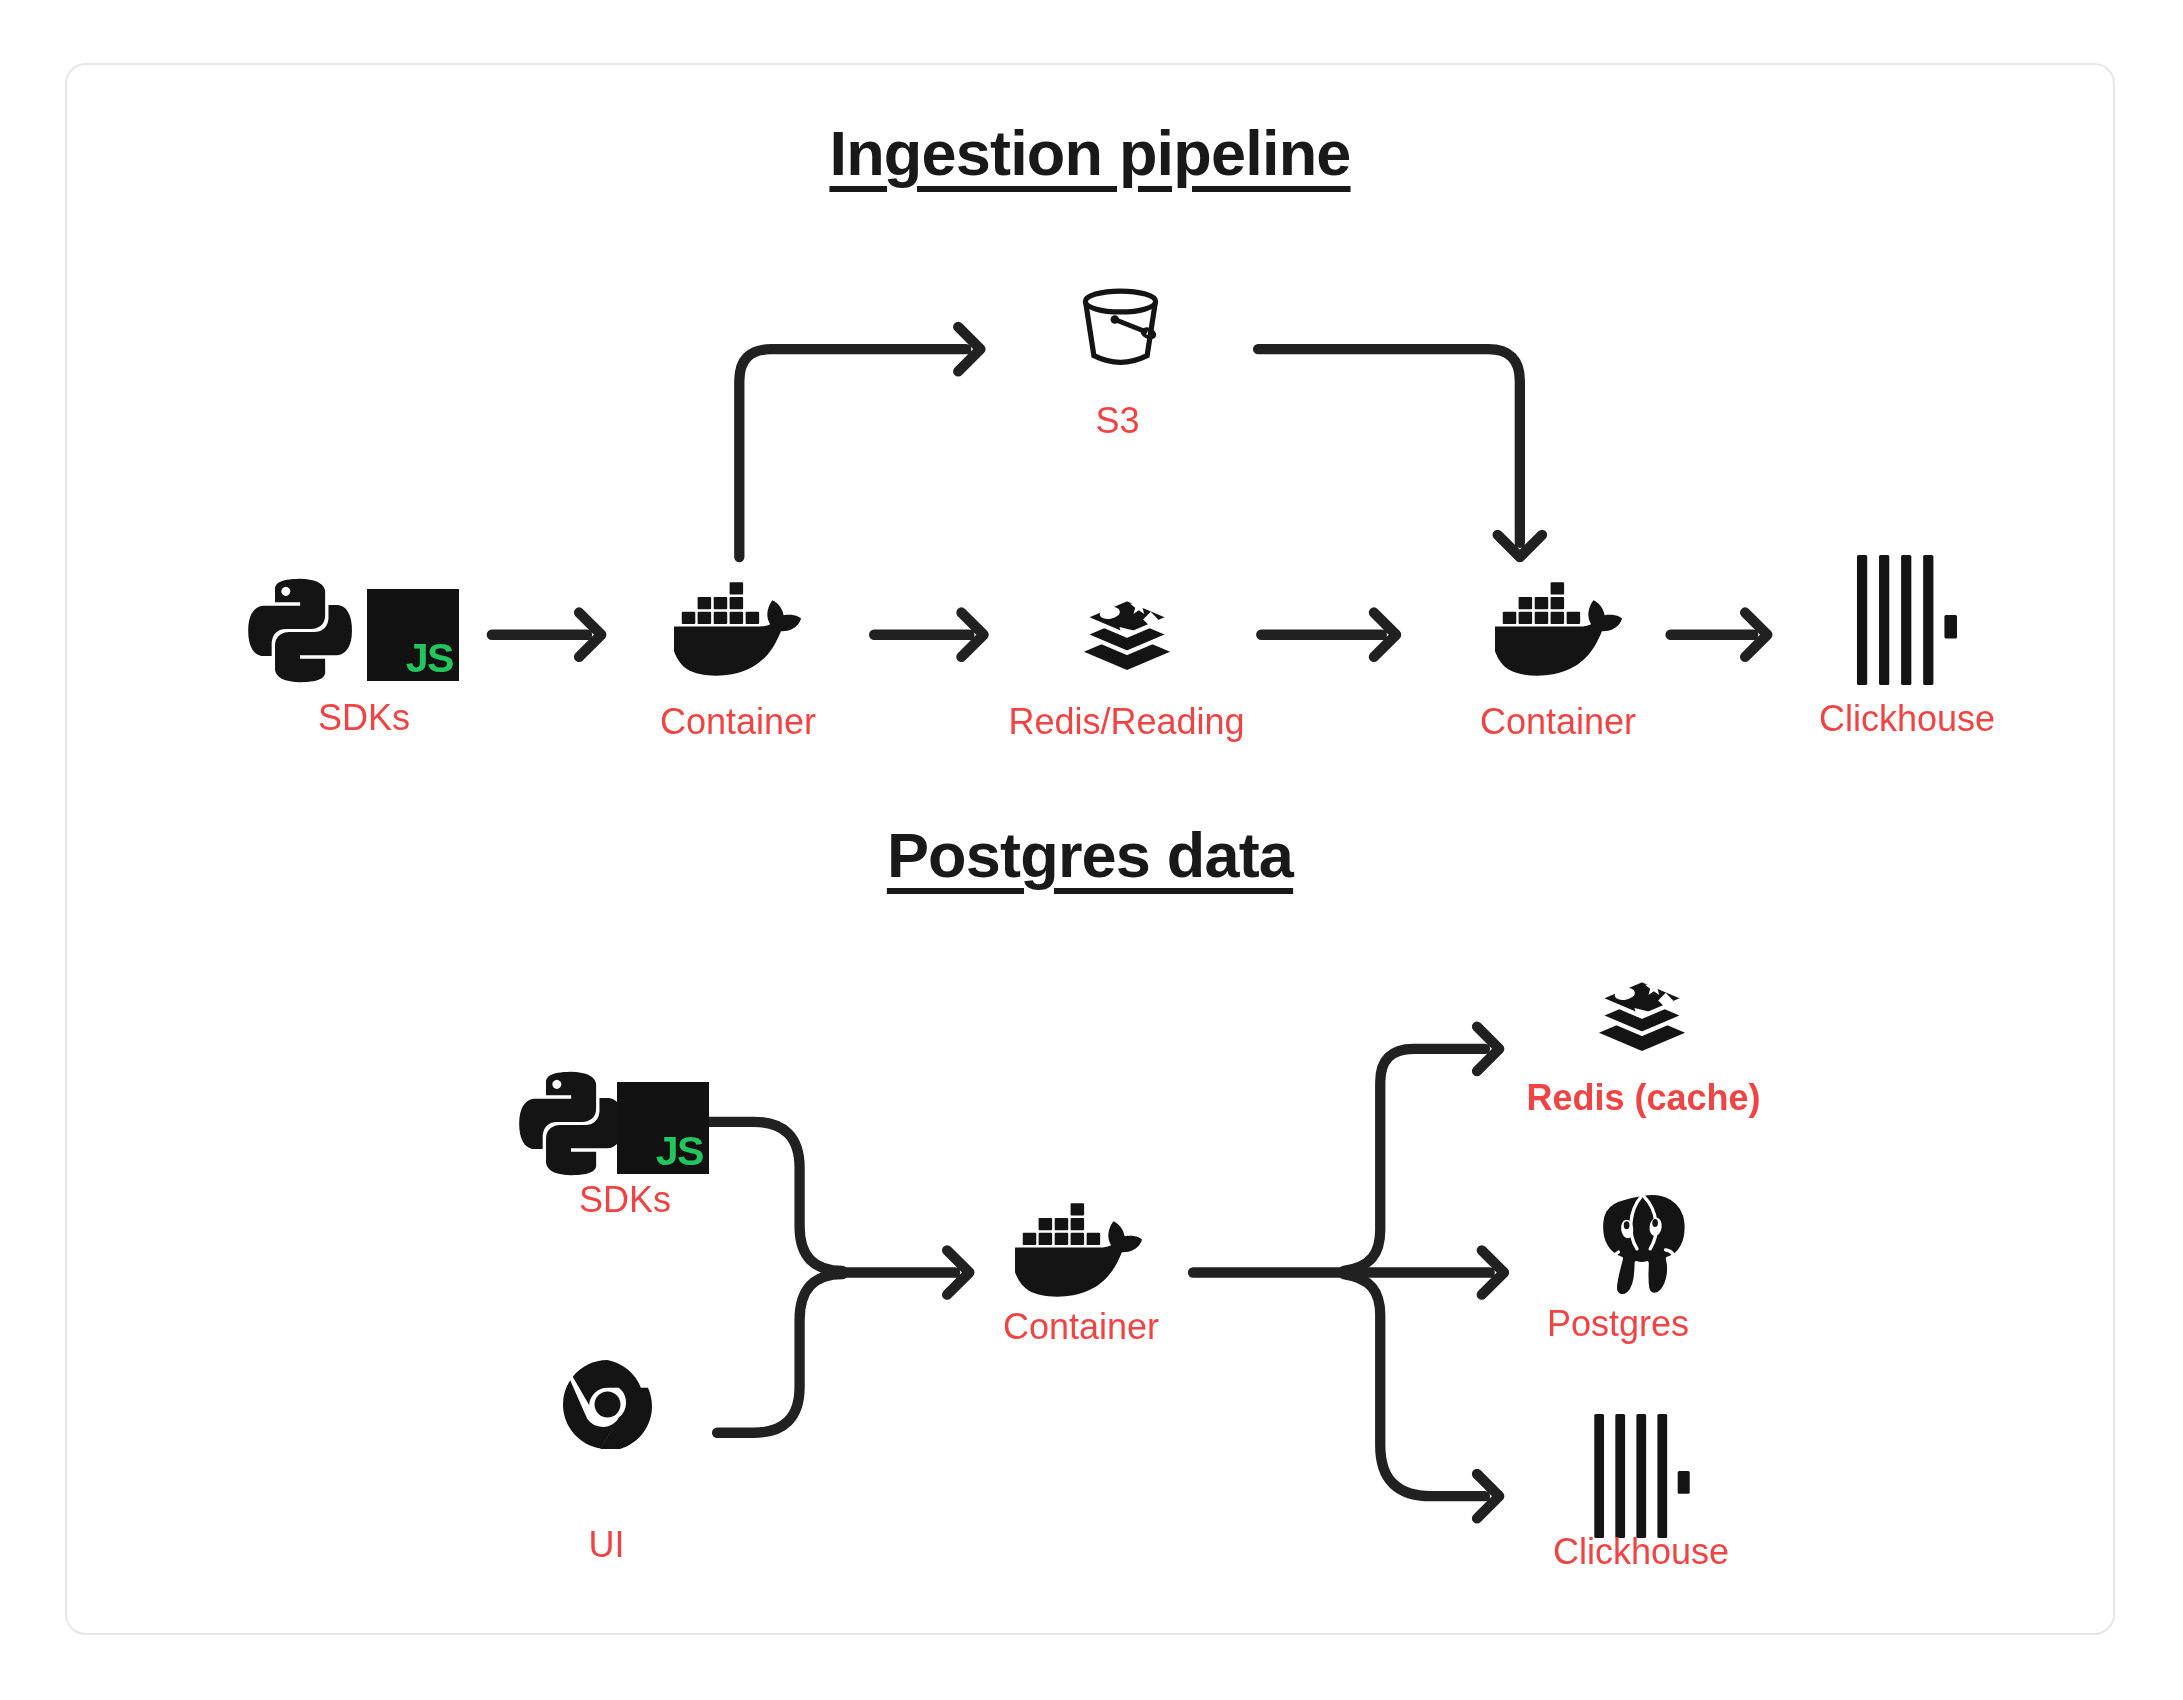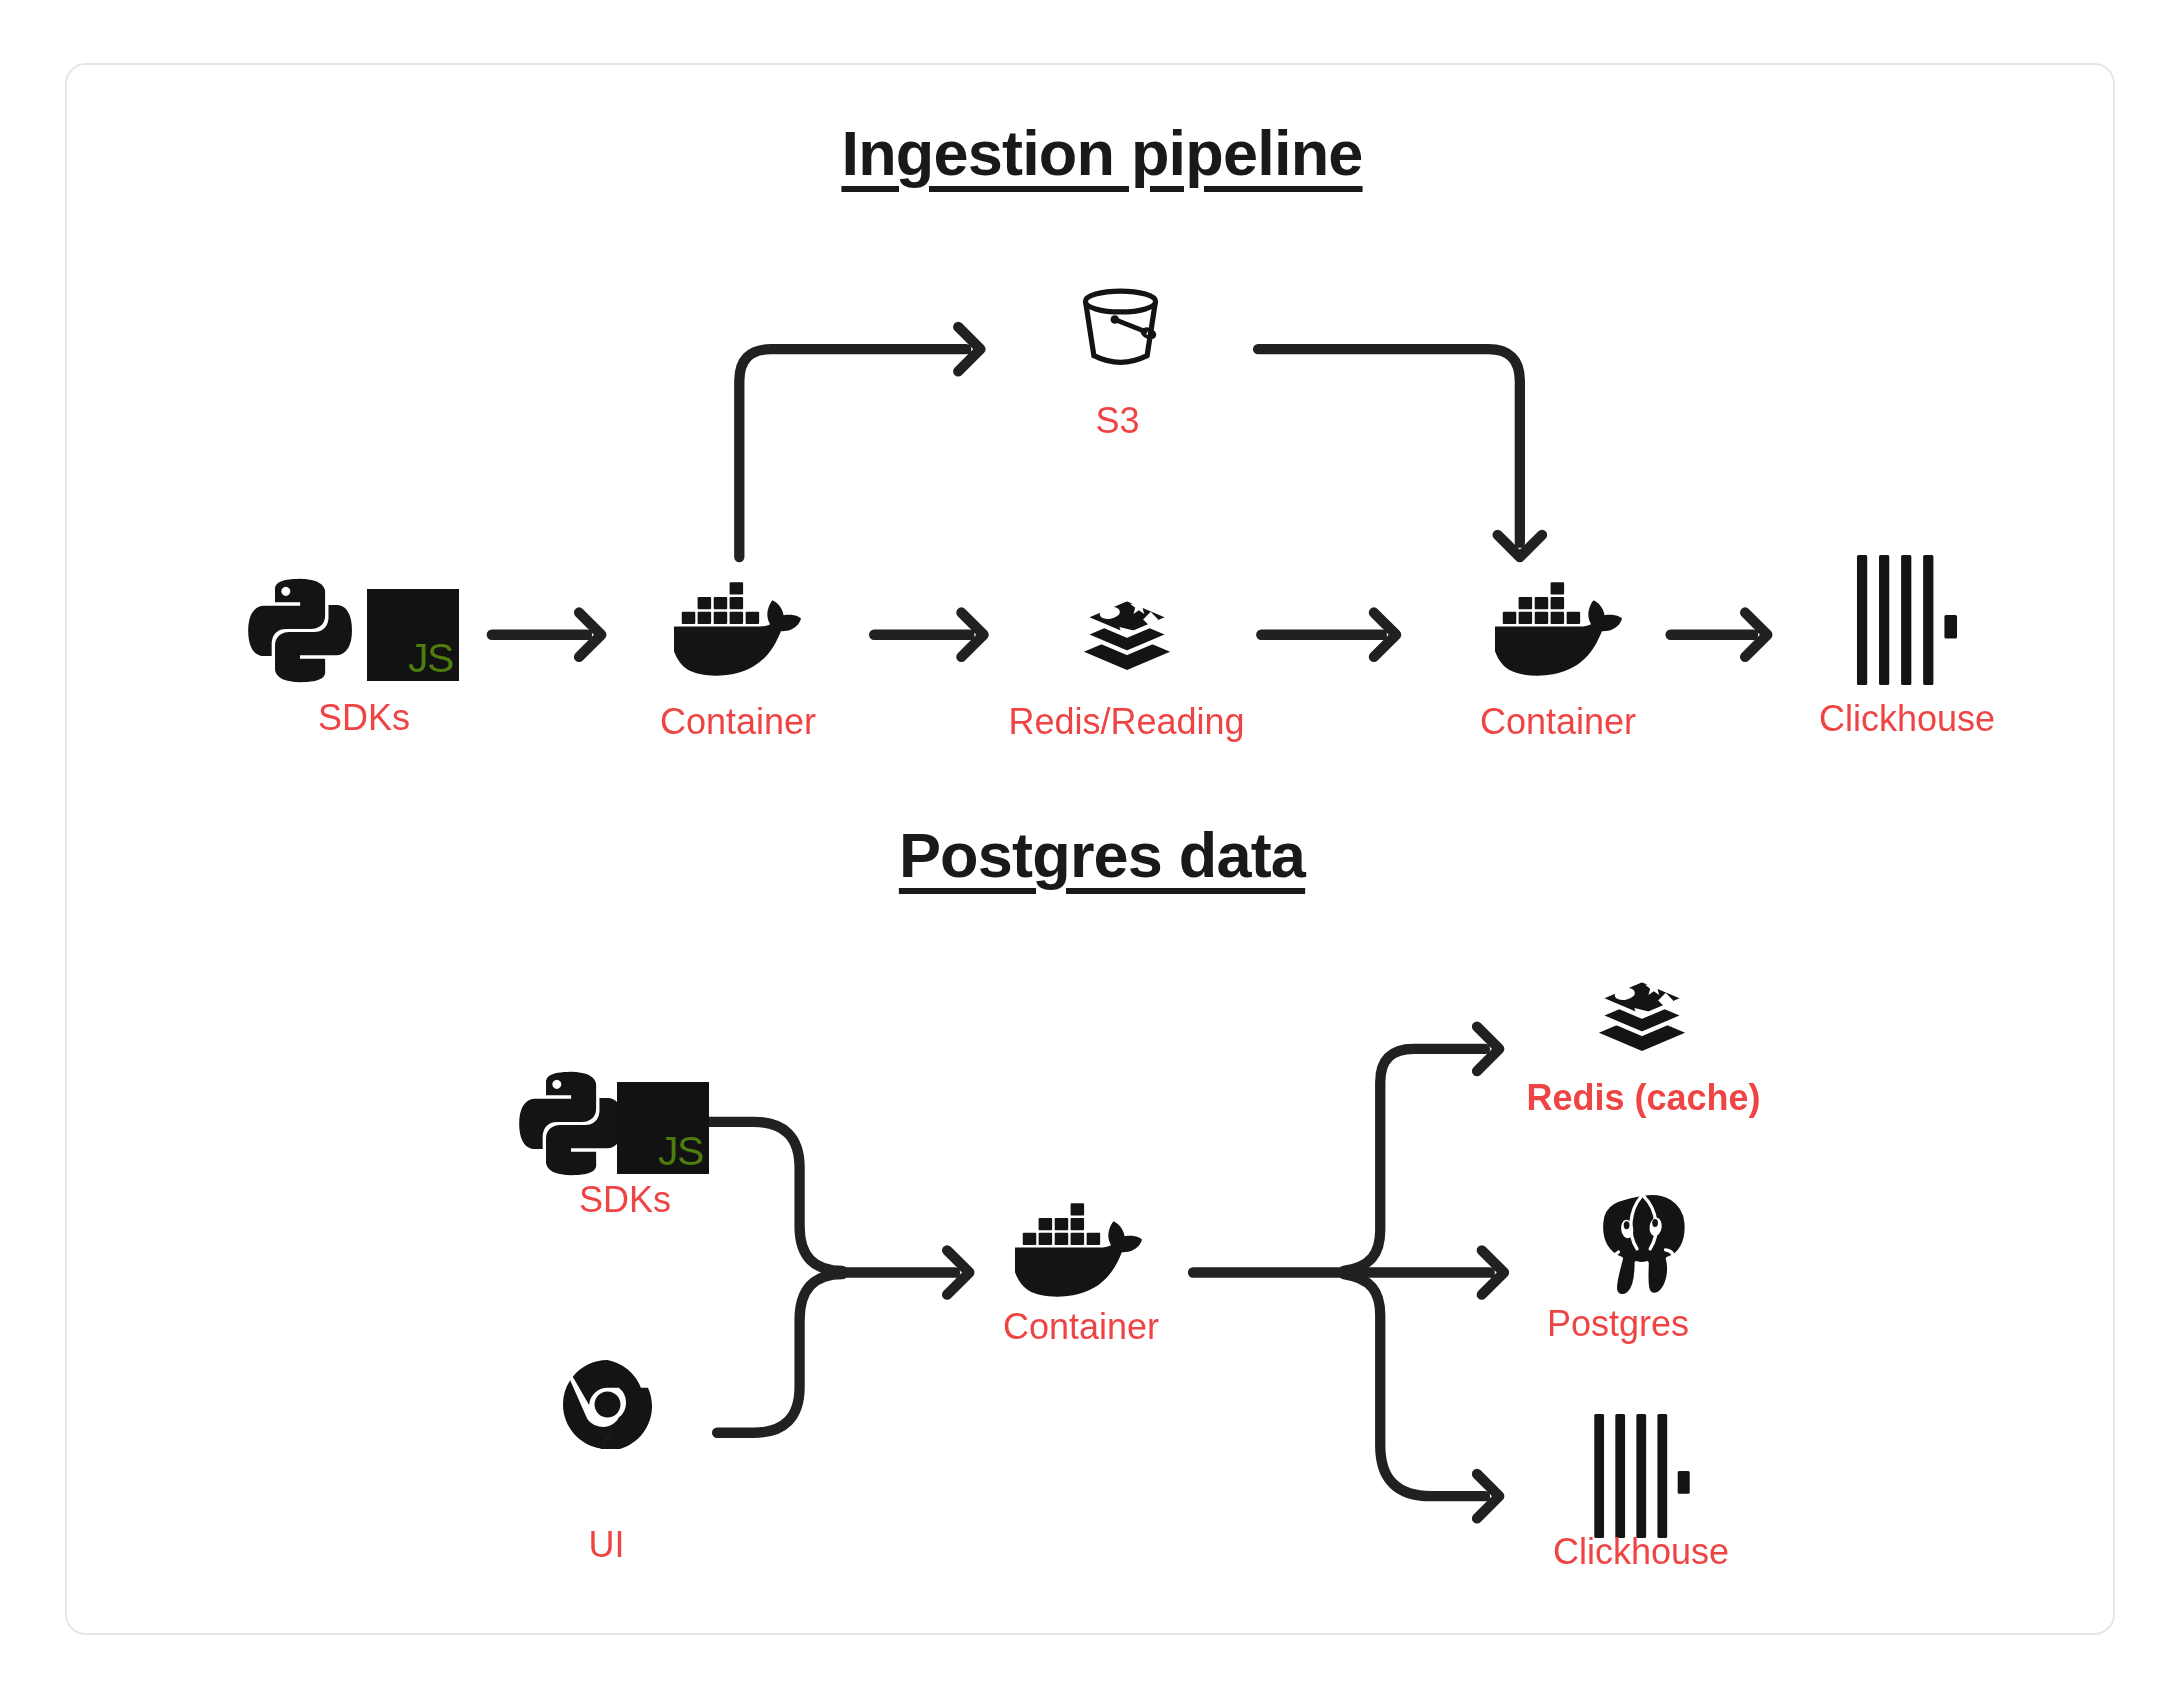--- a/index.html
+++ b/index.html
@@ -11,34 +11,34 @@
     overflow:hidden;
   }
   .card{
     position:absolute;left:65px;top:63px;width:2050px;height:1572px;
     background:#ffffff;border:2.4px solid #e6e6e6;border-radius:20.6px;
     box-sizing:border-box;
   }
   .section-title{
     position:absolute;left:65px;width:2050px;text-align:center;
     font-size:63px;font-weight:800;letter-spacing:-0.8px;color:#191919;
-    text-decoration:underline;text-decoration-thickness:6.3px;text-underline-offset:11px;margin-left:12px;
+    text-decoration:underline;text-decoration-thickness:6.3px;text-underline-offset:11px;
   }
   #title-ingestion{top:117px;}
   #title-reading{top:819px;}
   .icon{position:absolute;fill:#141414;}
   .node-label{
     position:absolute;text-align:center;font-size:36px;line-height:1.15;color:#ef4444;
   }
   .js-badge{
     position:absolute;background:#121212;display:flex;align-items:flex-end;justify-content:flex-end;
     box-sizing:border-box;padding:0 6.3px 1.6px 0;
   }
   .js-badge span{
-    color:#4d7c0f;font-weight:400;font-size:41px;letter-spacing:-1.6px;line-height:1;
+    color:#22c55e;font-weight:700;font-size:41px;letter-spacing:-1.6px;line-height:1;
   }
   svg.overlay{position:absolute;left:0;top:0;pointer-events:none;}
   .conn{stroke:#212121;stroke-width:13;fill:none;stroke-linecap:round;stroke-linejoin:round;}
   .defs-hidden{position:absolute;width:0;height:0;overflow:hidden;}
 </style>
 </head>
 <body>
 
 <svg class="defs-hidden" aria-hidden="true">
   <defs>

